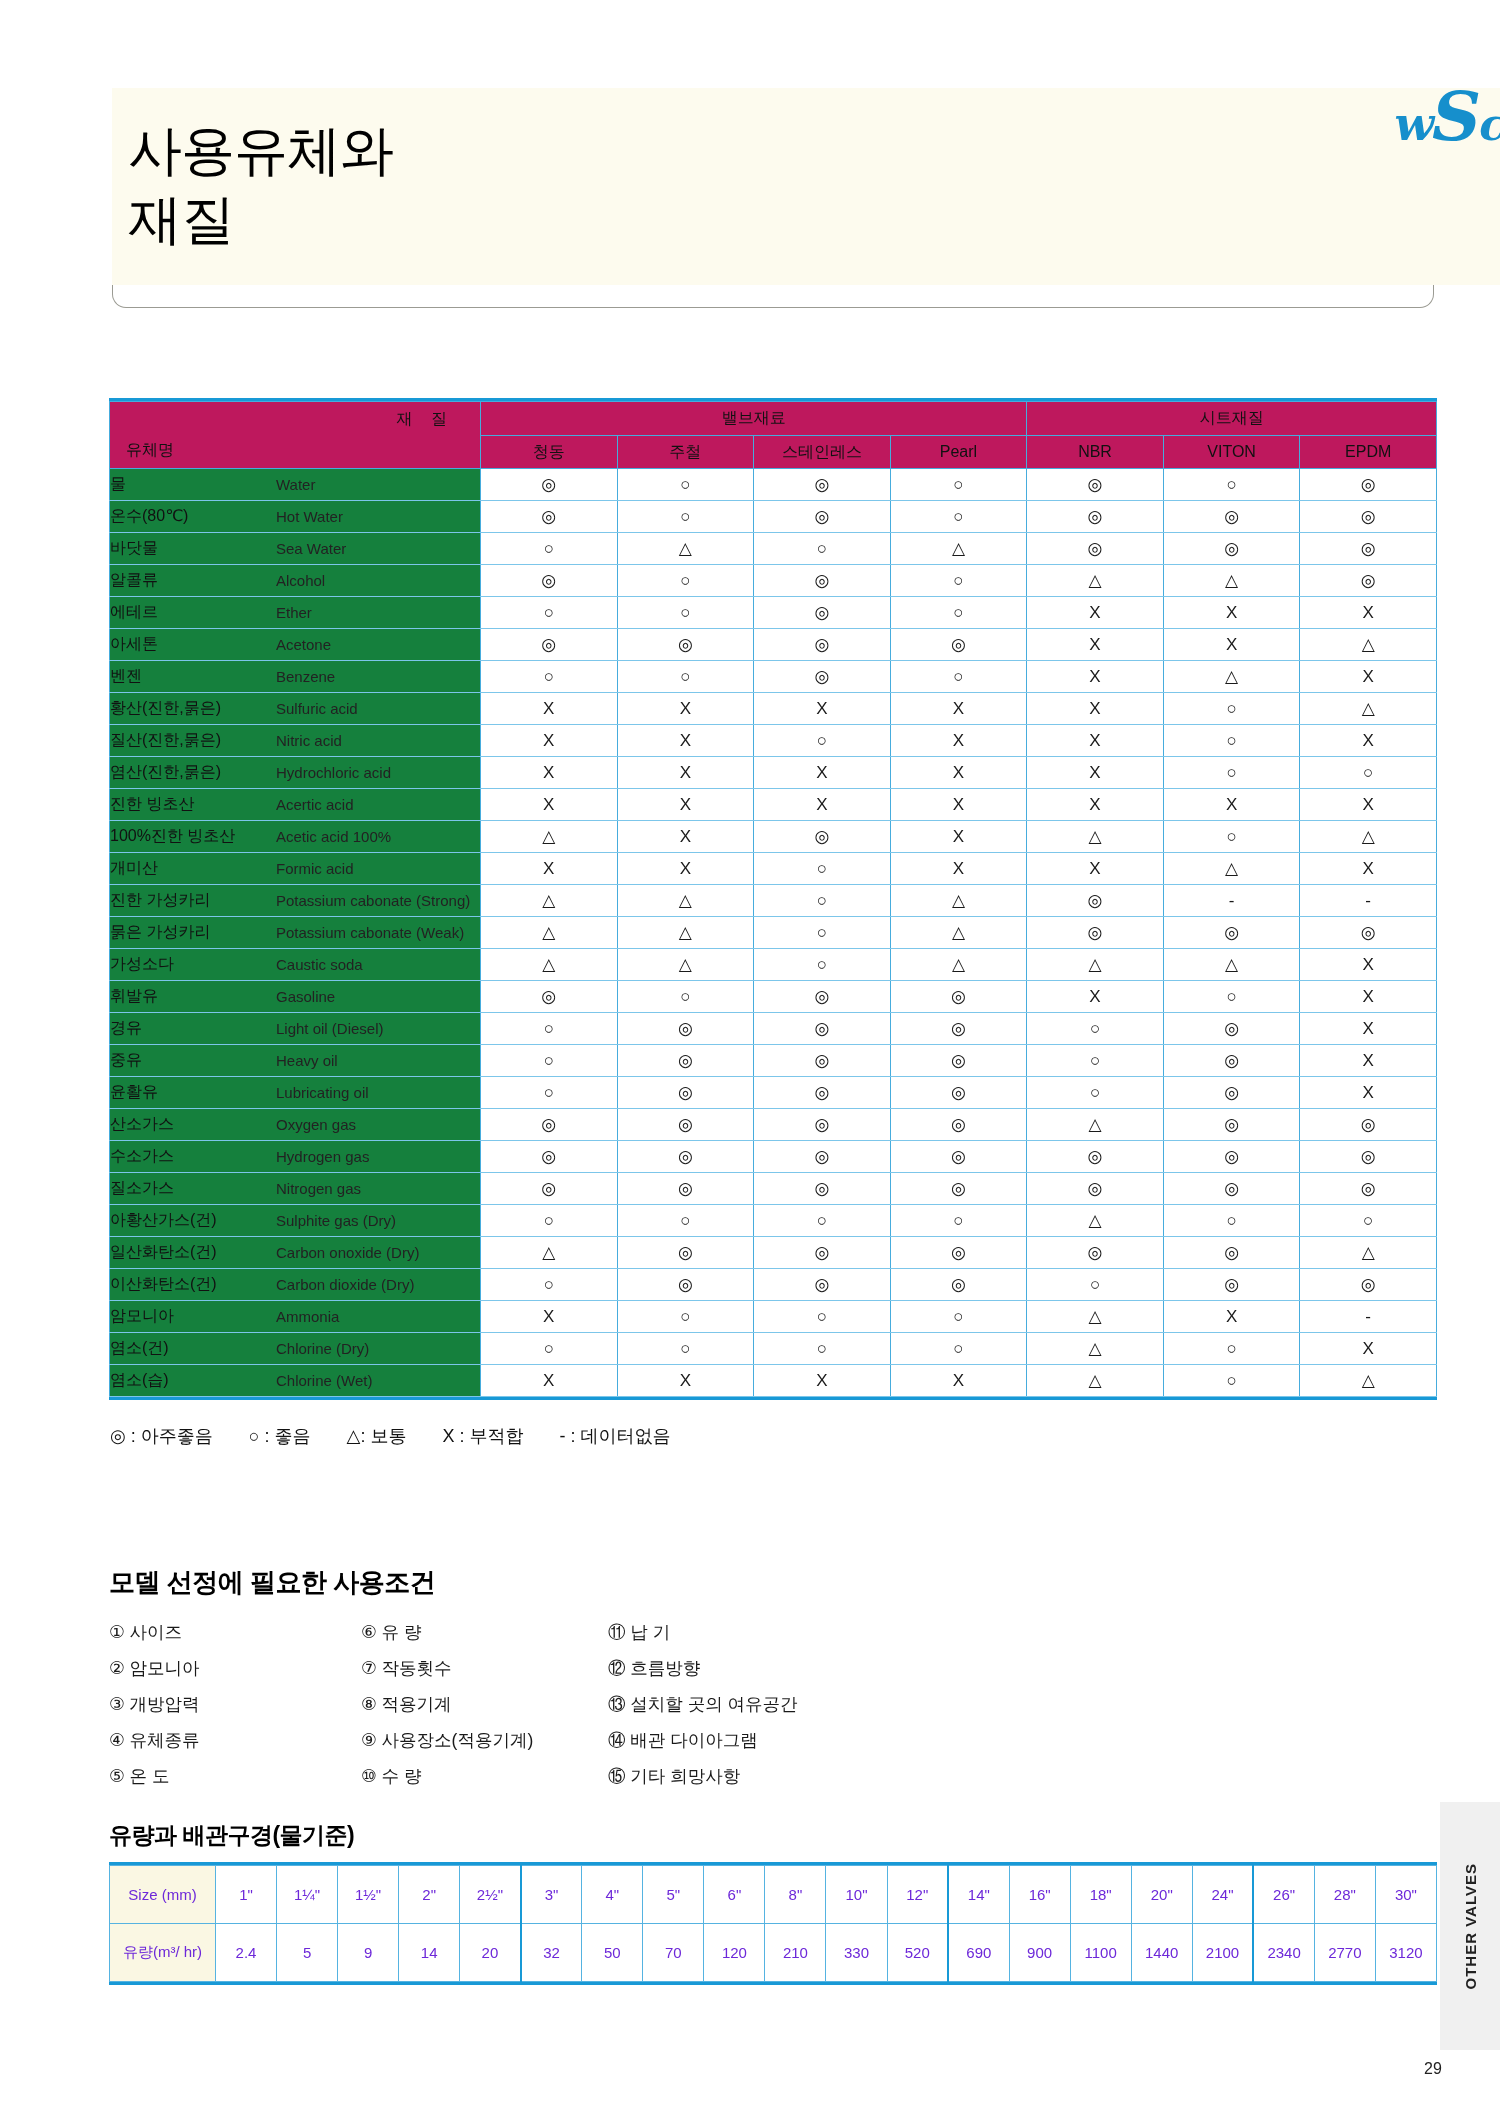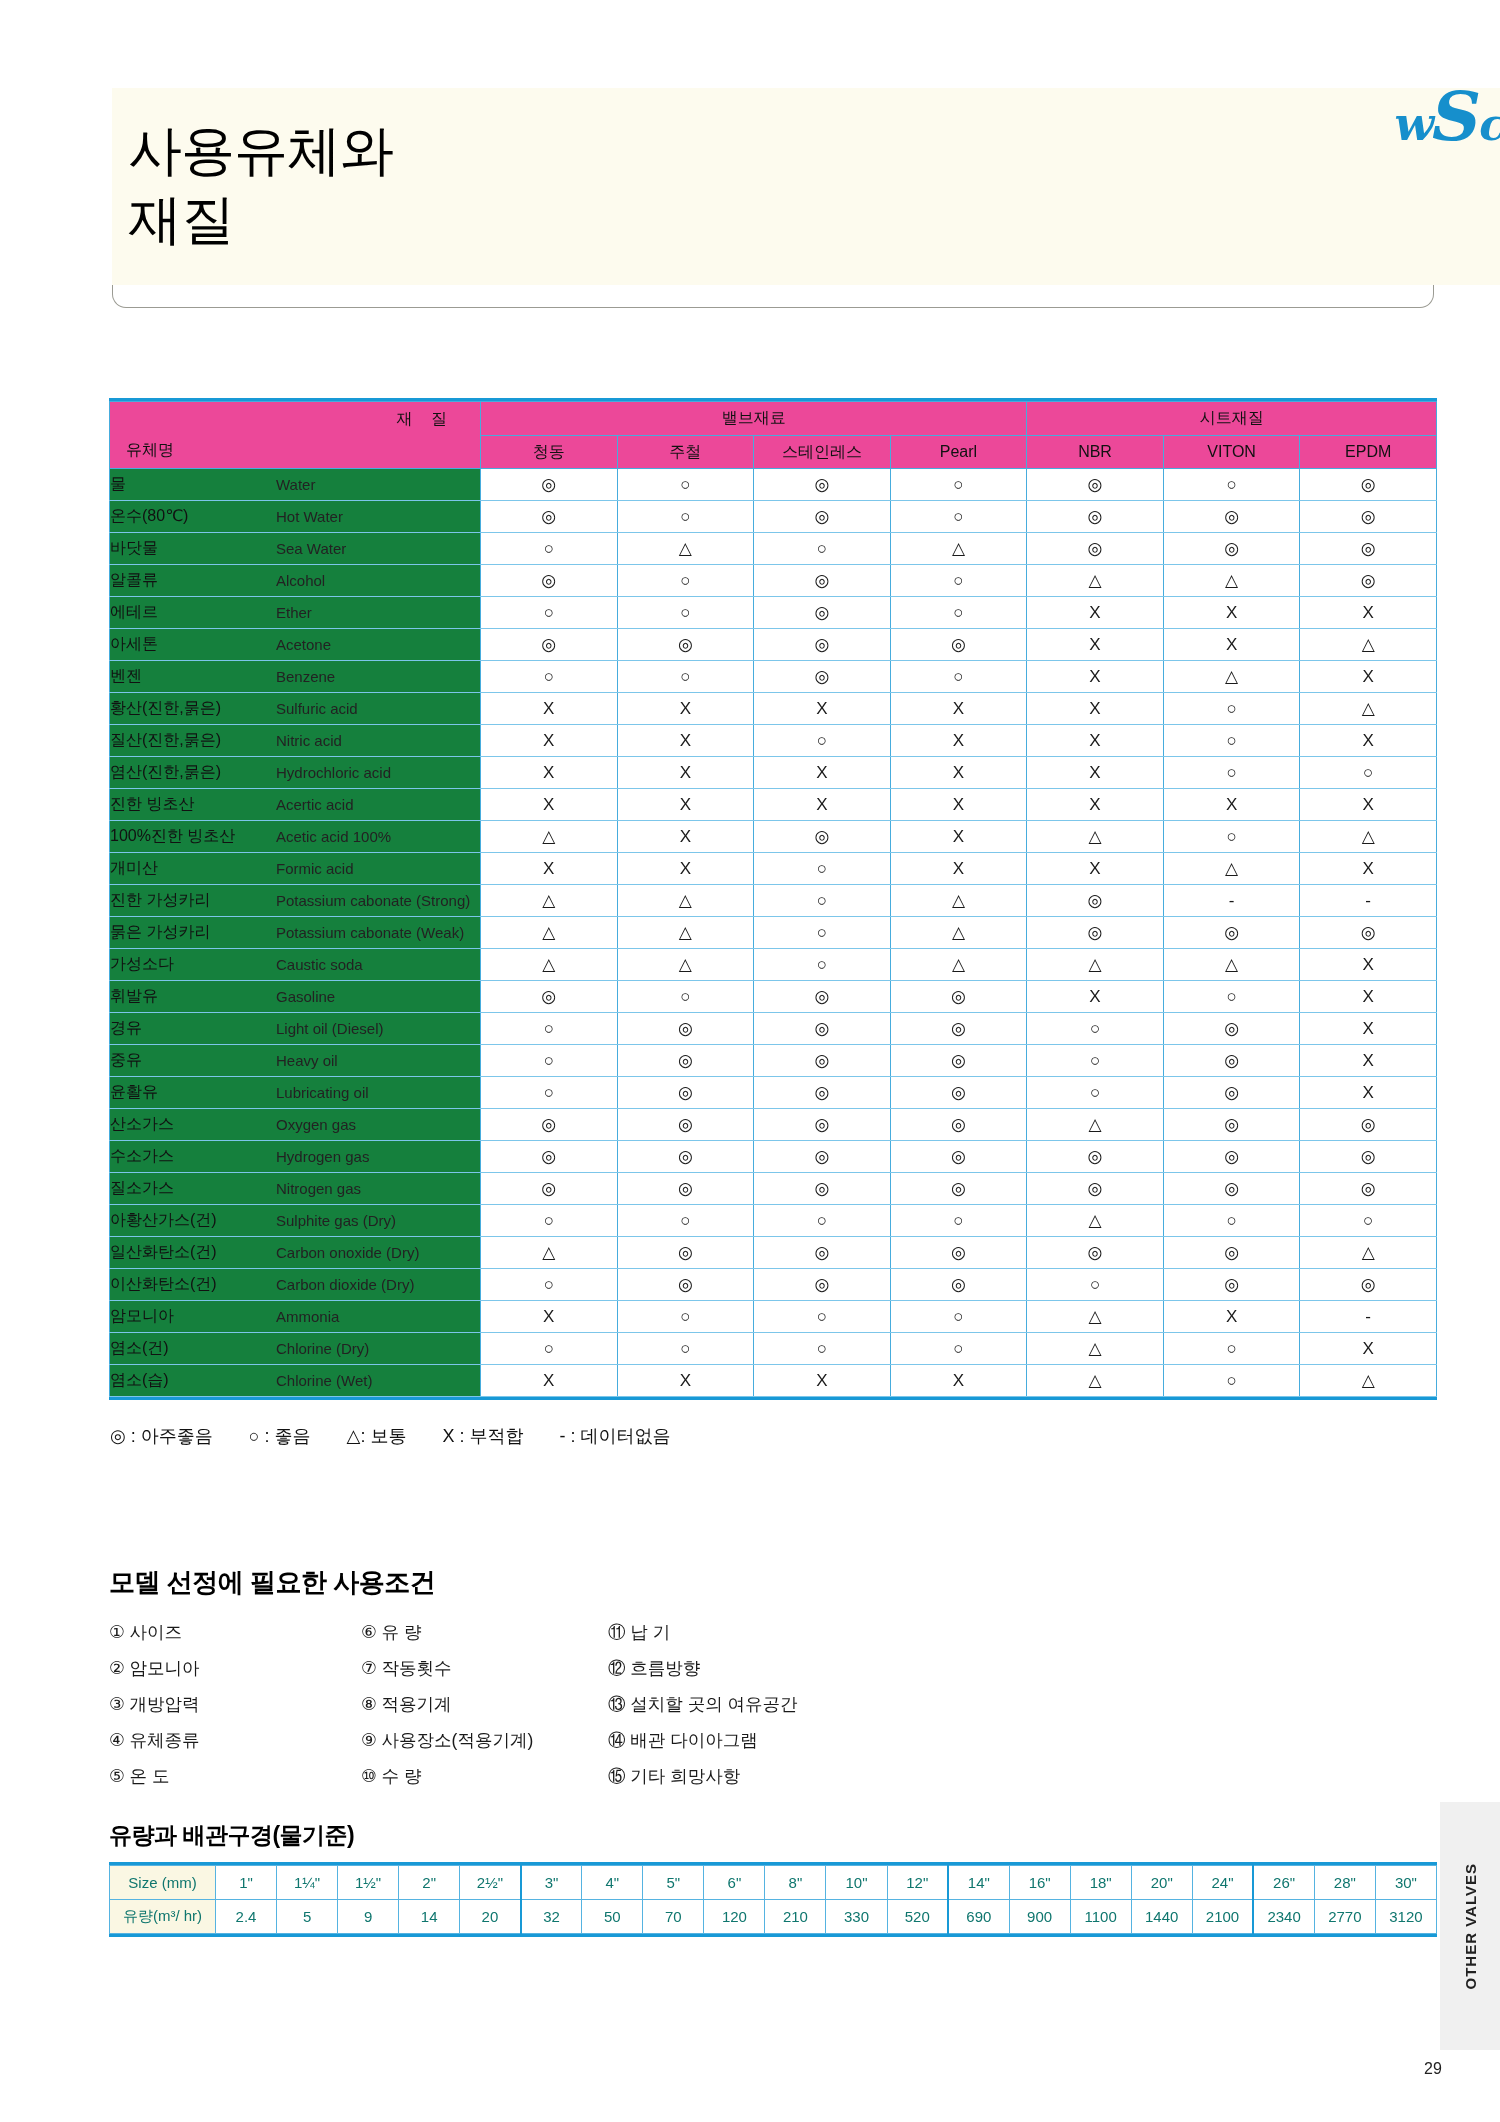--- a/index.html
+++ b/index.html
@@ -34,21 +34,21 @@
   .compat-wrap{
     position:absolute;left:109px;top:398px;width:1328px;
     border-top:3px solid #1899d6;border-bottom:3px solid #1899d6;
     box-sizing:border-box;
   }
   table.compat{border-collapse:collapse;table-layout:fixed;width:100%;}
   table.compat th,table.compat td{
     border:1px solid #46acdd;box-sizing:border-box;padding:0;
     font-weight:normal;
   }
-  table.compat thead th{background:#ec4899;font-size:16px;color:#111;}
+  table.compat thead th{background:#be185d;font-size:16px;color:#111;}
   table.compat thead tr.group-row th{height:34px;}
   table.compat thead tr.sub-row th{height:33px;}
   th.corner{position:relative;
     background-image:linear-gradient(to bottom right,
       transparent 49.7%,#46acdd 49.7%,#46acdd 50.35%,transparent 50.35%);
   }
   .corner-top{position:absolute;top:7px;right:26px;letter-spacing:7px;font-size:16px;}
   .corner-bottom{position:absolute;bottom:7px;left:16px;font-size:16px;}
   table.compat tbody tr{height:32px;}
   table.compat tbody td{border-top-color:#7cc6ea;border-bottom-color:#7cc6ea;}
@@ -71,21 +71,21 @@
   .flow-heading{position:absolute;left:109px;top:1820px;font-size:23px;
     font-weight:bold;color:#000;letter-spacing:-0.5px;}
   .flow-wrap{
     position:absolute;left:109px;top:1862px;width:1328px;
     border-top:3px solid #1899d6;border-bottom:3px solid #1899d6;
     box-sizing:border-box;
   }
   table.flow{border-collapse:collapse;table-layout:fixed;width:100%;}
   table.flow th,table.flow td{
     border:1px solid #55b3e1;height:33px;text-align:center;
-    font-size:15px;font-weight:normal;color:#0f766e;background:#ffffff;padding:0;
+    font-size:15px;font-weight:normal;color:#6d28d9;background:#ffffff;padding:12px;
   }
   table.flow .lbl{background:#faf7e3;}
   table.flow .thick-left{border-left:2.5px solid #1899d6;}
   
   .side-tab{
     position:absolute;left:1440px;top:1802px;width:60px;height:248px;
     background:#f0f0f0;display:flex;align-items:center;justify-content:center;
   }
   .side-tab span{
     writing-mode:vertical-rl;transform:rotate(180deg);

